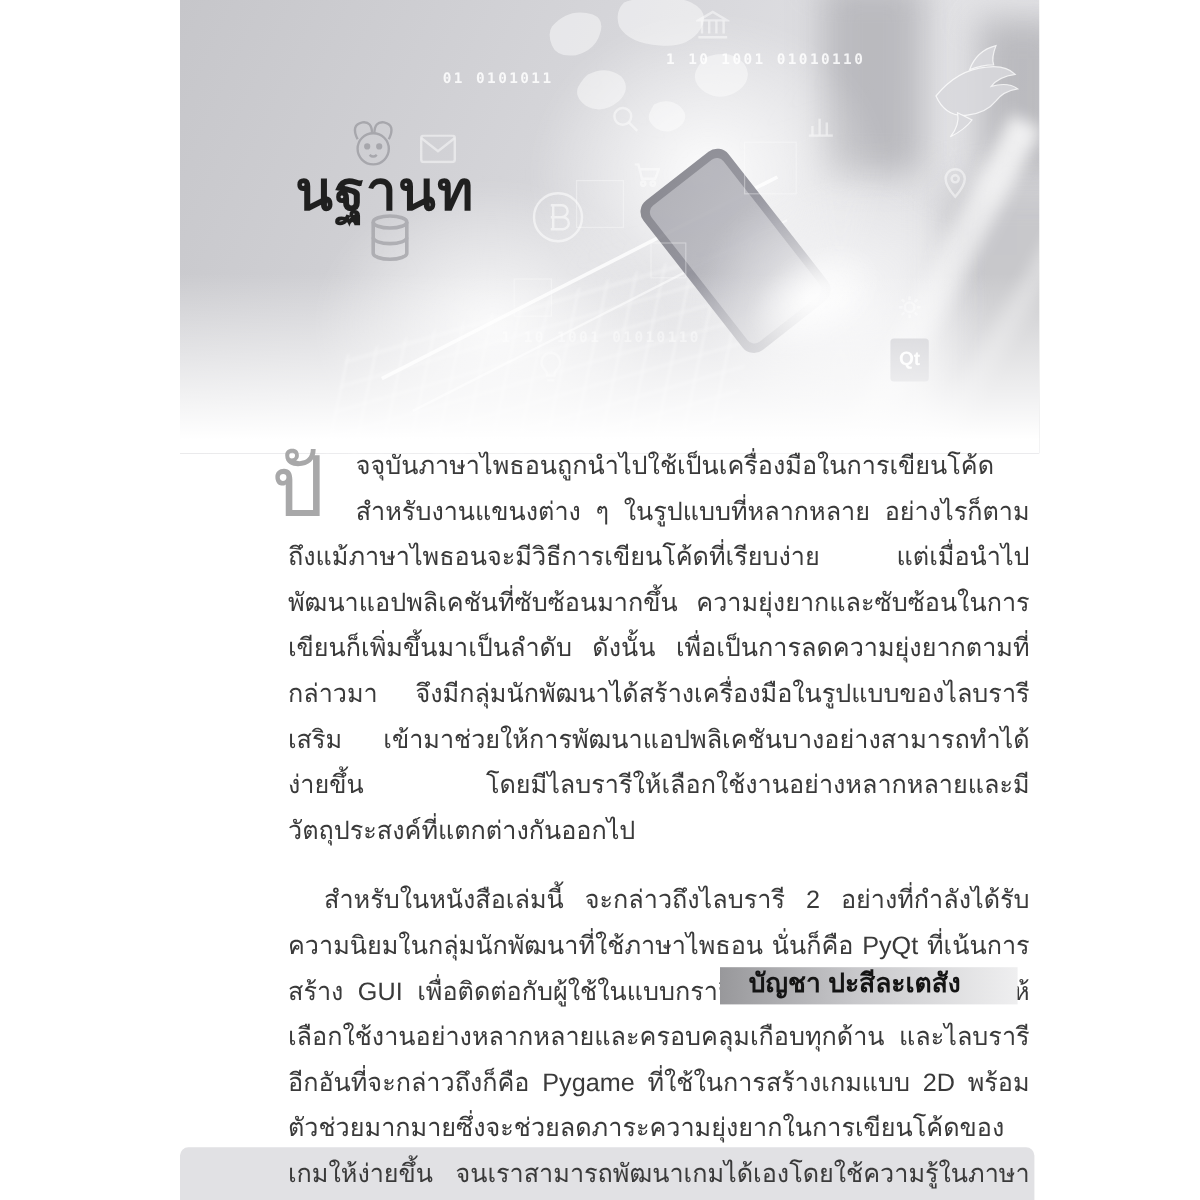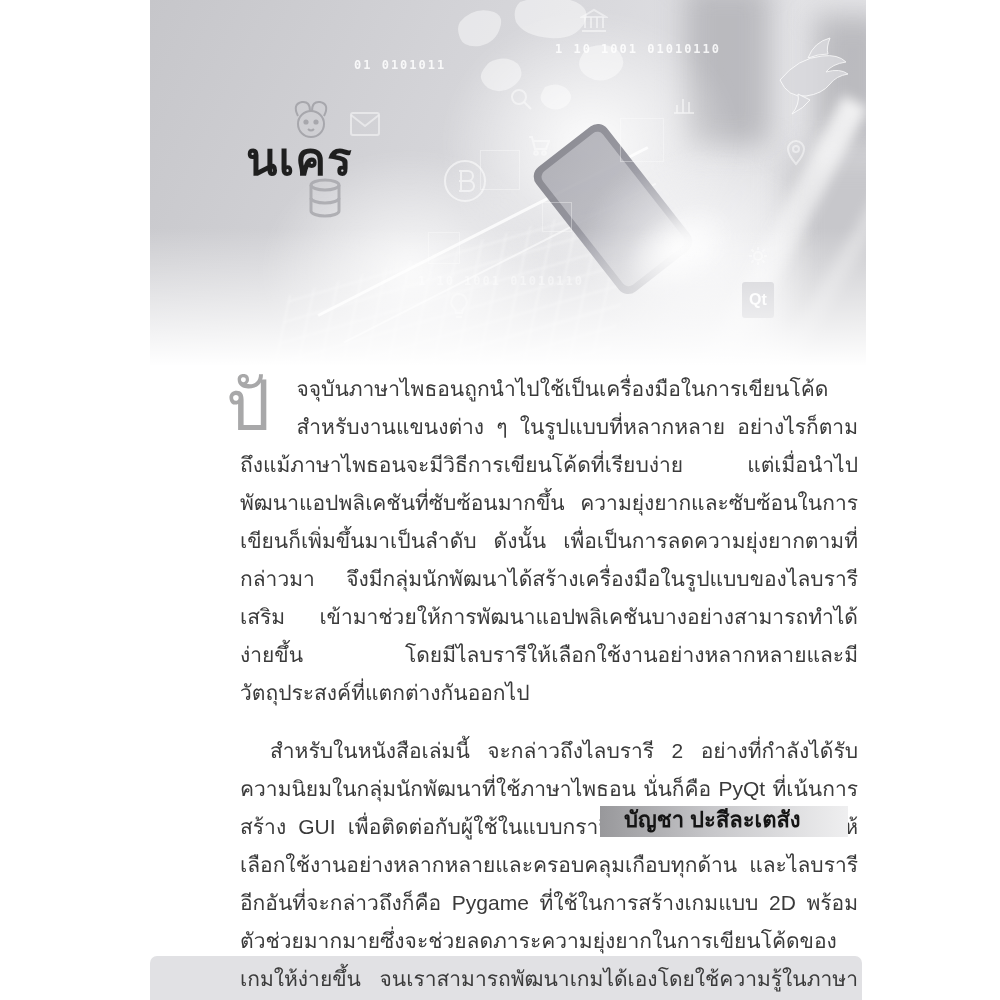--- a/index.html
+++ b/index.html
@@ -47,21 +47,21 @@
     background:linear-gradient(to bottom,rgba(255,255,255,.95),rgba(255,255,255,0));filter:blur(6px);}
   .streak2{left:678px;top:110px;width:18px;height:330px;transform:rotate(31deg);opacity:.6;
     background:linear-gradient(to bottom,rgba(255,255,255,.9),rgba(255,255,255,0));filter:blur(6px);}
   .sq{border:1px solid rgba(255,255,255,.35);}
   .sq1{left:330px;top:150px;width:38px;height:38px;}
   .sq2{left:392px;top:202px;width:28px;height:28px;}
   .sq3{left:470px;top:118px;width:42px;height:42px;}
   .sq4{left:278px;top:232px;width:30px;height:30px;}
   .binary{position:absolute;color:rgba(255,255,255,.85);font-size:12px;font-weight:700;
     letter-spacing:2px;font-family:"DejaVu Sans Mono","Liberation Mono",monospace;white-space:nowrap;}
-  .b1{left:204px;top:58px;}
+  .b1{left:219px;top:58px;}
   .b2{left:405px;top:42px;}
   .b3{left:268px;top:274px;opacity:.5;}
   .h-icon{position:absolute;color:rgba(255,255,255,.8);opacity:.6;}
   .h-icon svg{display:block;}
   .qt-badge{position:absolute;left:592px;top:282px;width:32px;height:36px;background:#c2c2c8;
     opacity:.85;border-radius:3px;display:flex;align-items:center;justify-content:center;
     color:#fff;font-weight:700;font-size:16px;}
   .hero-fade{position:absolute;left:0;bottom:0;width:100%;height:150px;
     background:linear-gradient(to bottom,rgba(255,255,255,0) 0%,#ffffff 92%);}
   
@@ -211,21 +211,21 @@
       <path d="M12,48 q18,-22 42,-24 q16,-2 24,6 q-14,2 -20,10 q14,-4 22,2 q-12,2 -18,10 q-8,10 -24,12 q-18,2 -26,-16Z"></path>
       <path d="M40,26 q6,-16 22,-20 q-4,10 -2,16 q-10,0 -20,4Z"></path>
       <path d="M30,62 q2,10 -6,20 q12,-6 18,-14Z"></path>
     </svg>
   </div>
   <div class="qt-badge">Qt</div>
 
   <div class="hero-fade"></div>
 </div>
 
-<div class="page-title">นเคร</div>
+<div class="page-title">นฐานท</div>
 
 <div class="preface">
   <p><span class="dropcap">ปั</span><span>จจุบันภาษาไพธอนถูกนำไปใช้เป็นเครื่องมือในการเขียนโค้ดสำหรับงานแขนงต่าง ๆ ในรูปแบบที่หลากหลาย อย่างไรก็ตาม ถึงแม้ภาษาไพธอนจะมีวิธีการเขียนโค้ดที่เรียบง่าย แต่เมื่อนำไปพัฒนาแอปพลิเคชันที่ซับซ้อนมากขึ้น ความยุ่งยากและซับซ้อนในการเขียนก็เพิ่มขึ้นมาเป็นลำดับ ดังนั้น เพื่อเป็นการลดความยุ่งยากตามที่กล่าวมา จึงมีกลุ่มนักพัฒนาได้สร้างเครื่องมือในรูปแบบของไลบรารีเสริม เข้ามาช่วยให้การพัฒนาแอปพลิเคชันบางอย่างสามารถทำได้ง่ายขึ้น โดยมีไลบรารีให้เลือกใช้งานอย่างหลากหลายและมีวัตถุประสงค์ที่แตกต่างกันออกไป</span></p>
   <p class="indent">สำหรับในหนังสือเล่มนี้ จะกล่าวถึงไลบรารี 2 อย่างที่กำลังได้รับความนิยมในกลุ่มนักพัฒนาที่ใช้ภาษาไพธอน นั่นก็คือ PyQt ที่เน้นการสร้าง GUI เพื่อติดต่อกับผู้ใช้ในแบบกราฟิก เป็นหลัก โดยมีวิดเจ็ตให้เลือกใช้งานอย่างหลากหลายและครอบคลุมเกือบทุกด้าน และไลบรารีอีกอันที่จะกล่าวถึงก็คือ Pygame ที่ใช้ในการสร้างเกมแบบ 2D พร้อมตัวช่วยมากมายซึ่งจะช่วยลดภาระความยุ่งยากในการเขียนโค้ดของเกมให้ง่ายขึ้น จนเราสามารถพัฒนาเกมได้เองโดยใช้ความรู้ในภาษาไพธอนแค่ระดับพื้นฐานทั่วไปก็เพียงพอแล้ว</p>
 
 </div>
 
 <div class="author-bar">
   <span>บัญชา ปะสีละเตสัง</span>
 </div>

